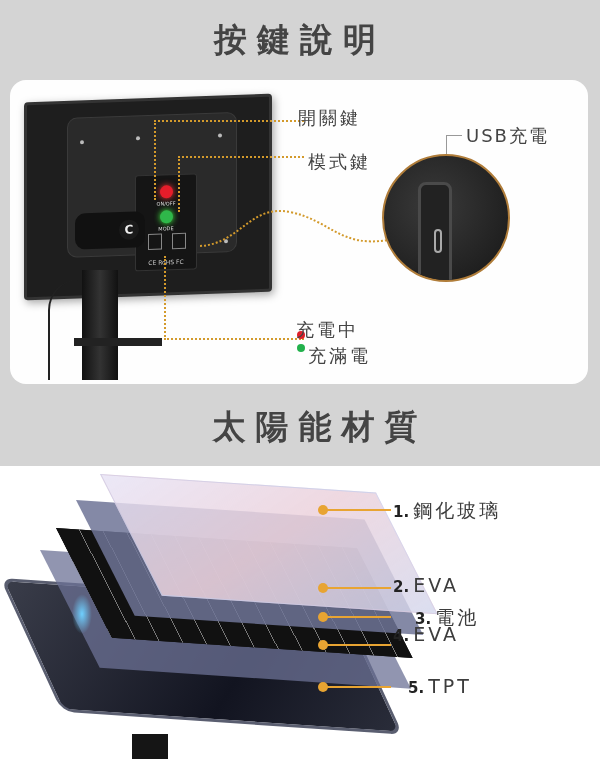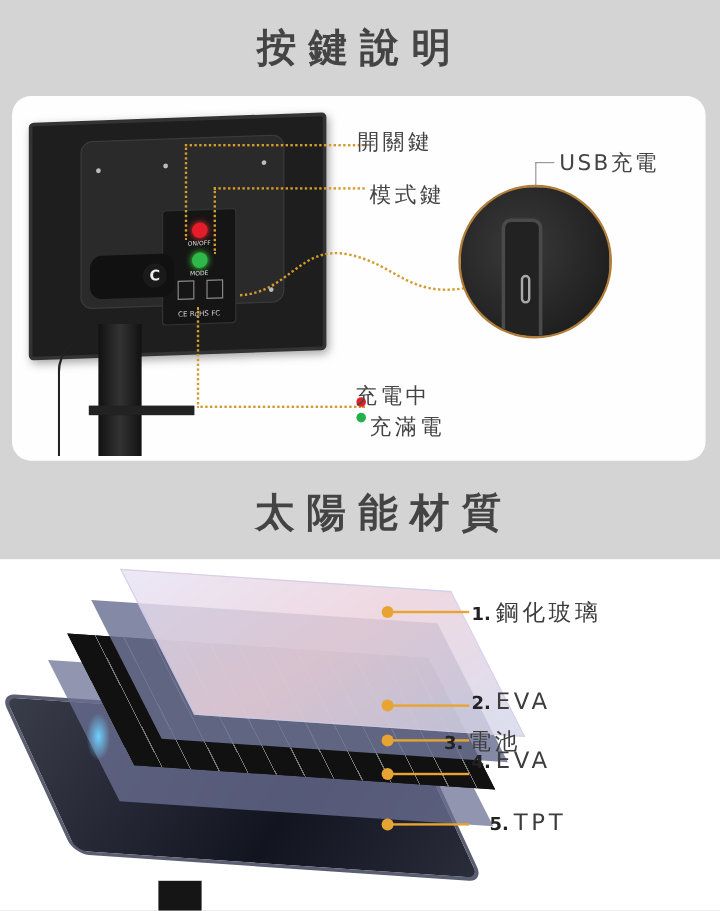--- a/index.html
+++ b/index.html
@@ -155,21 +155,21 @@
   <span class="sdot" style="left:318px;top:39px"></span>
   <div class="sline" style="left:323px;top:43px;width:68px"></div>
   <span class="slbl" style="left:393px;top:32px"><span class="snum">1.</span><span>鋼化玻璃</span></span>
 
   <span class="sdot" style="left:318px;top:117px"></span>
   <div class="sline" style="left:323px;top:121px;width:68px"></div>
   <span class="slbl" style="left:393px;top:108px"><span class="snum">2.</span><span>EVA</span></span>
 
   <span class="sdot" style="left:318px;top:146px"></span>
   <div class="sline" style="left:323px;top:150px;width:68px"></div>
-  <span class="slbl" style="left:370px;top:139px"><span class="snum">3.</span><span>電池</span></span>
+  <span class="slbl" style="left:415px;top:139px"><span class="snum">3.</span><span>電池</span></span>
 
   <span class="sdot" style="left:318px;top:174px"></span>
   <div class="sline" style="left:323px;top:178px;width:68px"></div>
   <span class="slbl" style="left:393px;top:157px"><span class="snum">4.</span><span>EVA</span></span>
 
   <span class="sdot" style="left:318px;top:216px"></span>
   <div class="sline" style="left:323px;top:220px;width:68px"></div>
   <span class="slbl" style="left:408px;top:209px"><span class="snum">5.</span><span>TPT</span></span>
 </div>
 

